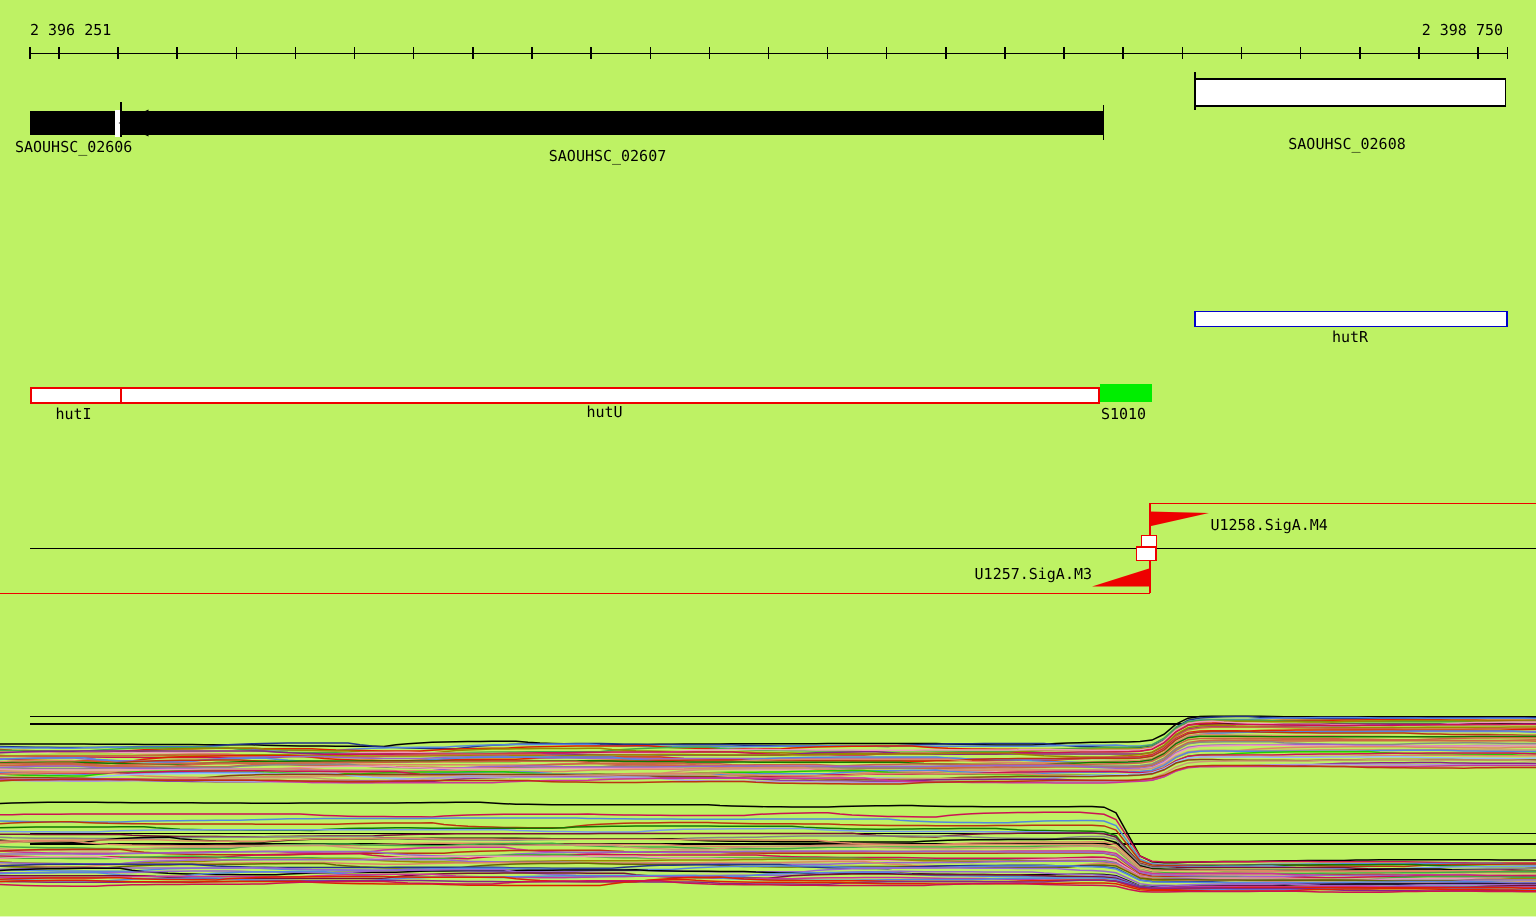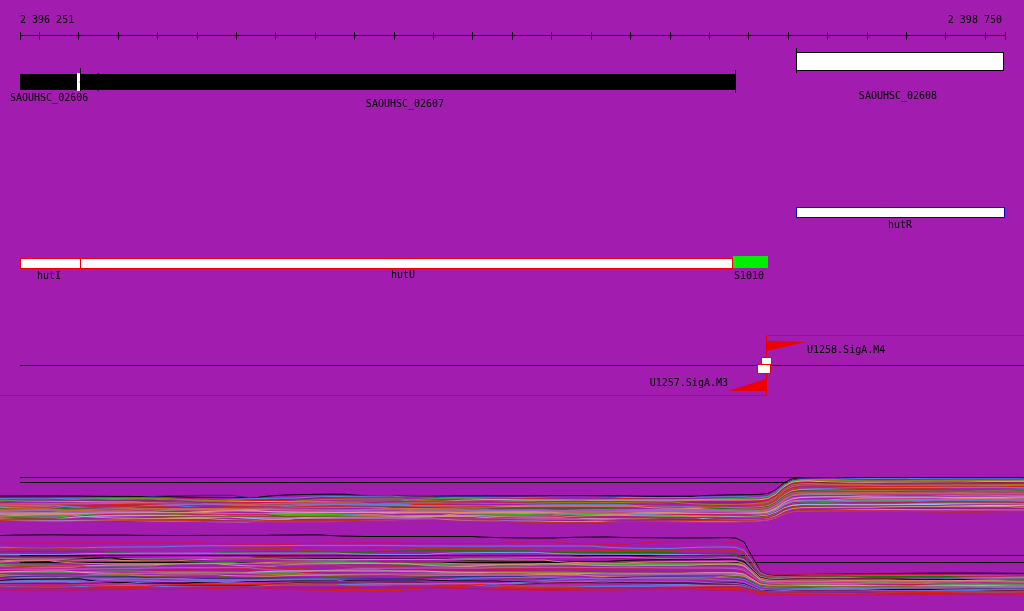--- a/index.html
+++ b/index.html
@@ -1,16 +1,16 @@
 <!DOCTYPE html>
 <html><head>
 <meta charset="utf-8">
 <style>
   html,body{margin:0;padding:0;background:#ffffff;}
-  .stage{position:relative;width:1024px;height:611px;background:#a21caf;overflow:hidden;}
+  .stage{position:relative;width:1024px;height:611px;background:#bef264;overflow:hidden;}
   svg text{font-family:"DejaVu Sans Mono","Liberation Mono",monospace;font-size:10px;fill:#000;}
   .crisp{shape-rendering:crispEdges;}
 </style>
 </head>
 <body>
 
 <div class="stage">
 <svg id="scene" width="1024" height="611" viewBox="0 0 1024 611">
 
   <g>

